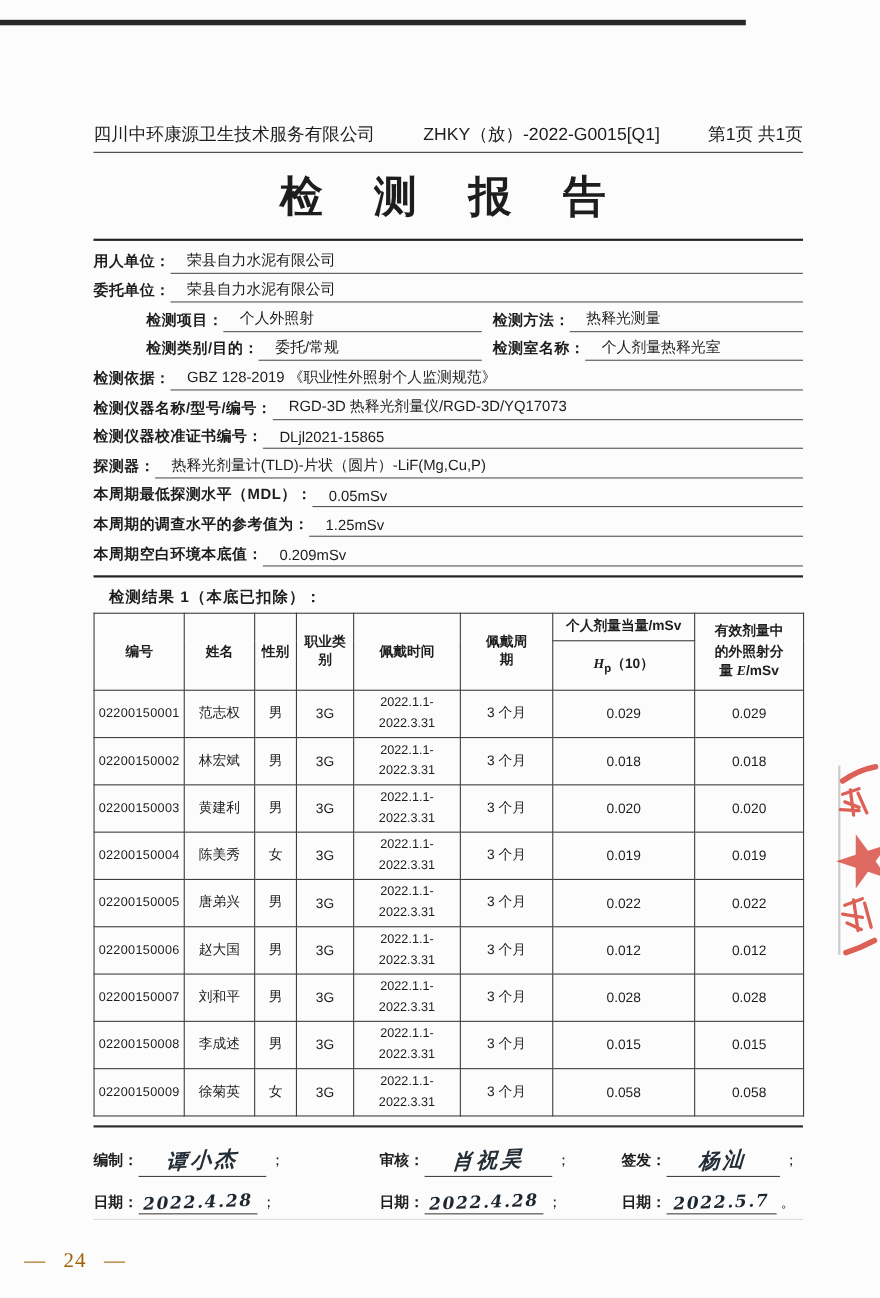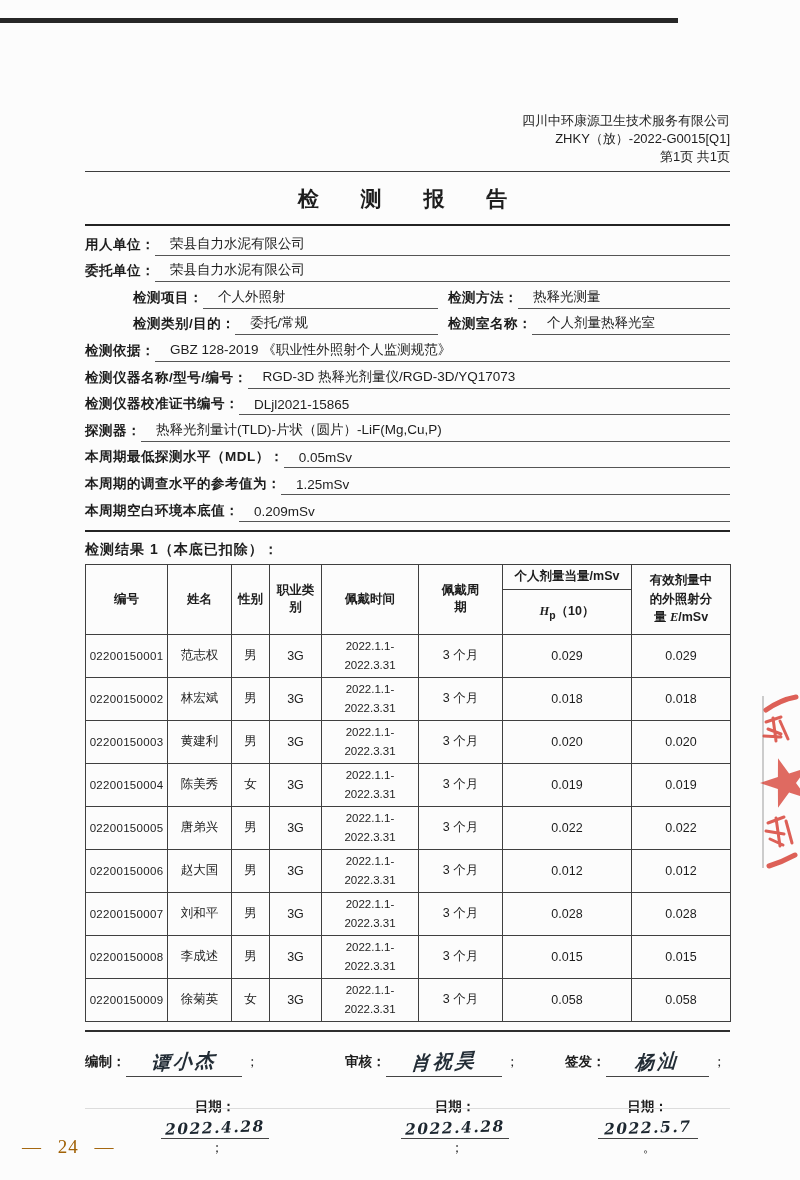--- a/index.html
+++ b/index.html
@@ -4,34 +4,34 @@
 <style>
   html,body { margin:0; padding:0; background:#ffffff; }
   .page {
     position:relative; width:800px; height:1180px; overflow:hidden;
     background:#fcfcfc; color:#1d1d1d;
     font-family:"Liberation Sans","DejaVu Sans",sans-serif;
   }
   .topline { position:absolute; top:18px; left:0; width:678px; height:5px; background:#272727; }
   .doc { position:absolute; left:85px; top:112px; width:645px; }
 
-  .doc-header { display:flex; justify-content:space-between; align-items:flex-end; font-size:13px; white-space:nowrap;flex-direction:column; }
+  .doc-header { display:flex; justify-content:space-between; align-items:flex-end; font-size:16px; white-space:nowrap; }
   .rule-thin  { border:none; border-top:1.6px solid #3d3d3d; margin:5px 0 0; }
   .rule-thick { border:none; border-top:2.6px solid #232323; margin:0; }
-  .title { text-align:center; font-size:21px; font-weight:bold; letter-spacing:10px; word-spacing:16px; margin:13px 0 11px; }
+  .title { text-align:center; font-size:39px; font-weight:bold; letter-spacing:10px; word-spacing:16px; margin:13px 0 11px; }
 
   .fields { margin-top:3px; margin-bottom:8px; }
   .fr { display:flex; align-items:flex-end; height:26.6px; font-size:13.5px; }
   .fl { font-weight:bold; white-space:nowrap; padding-bottom:2px; letter-spacing:.5px; }
   .fv { flex:1; border-bottom:1.4px solid #555; padding:0 0 2px 15px; white-space:nowrap; }
   .half { display:flex; align-items:flex-end;margin-left:48px; }
   .half.left  { width:305px; }
   .half.right { flex:1; margin-left:10px; }
 
-  .sec-title { font-weight:bold; font-size:14px; letter-spacing:1px; margin:9px 0 5px; }
+  .sec-title { font-weight:bold; font-size:14px; letter-spacing:1px; margin:9px 14px 5px; }
 
   table.results { width:645px; border-collapse:collapse; table-layout:fixed; font-size:12.5px; }
   table.results th, table.results td {
     border:1.4px solid #3f3f3f; text-align:center; vertical-align:middle; padding:0;
   }
   table.results th { font-weight:bold; }
   .hrow1 th { height:24px; }
   .hrow2 th { height:44px; font-weight:bold; }
   .wrapped { display:inline-block; max-width:3em; line-height:1.35; }
   td.idcell { font-size:11.5px; letter-spacing:.3px; }
@@ -49,21 +49,21 @@
     display:inline-block; font-style:italic; font-weight:bold; font-size:19px;
     color:#232d36; letter-spacing:3px; transform:rotate(-3deg) skewX(-6deg);
     font-family:"DejaVu Serif","Liberation Serif",serif;
   }
   .hand-date {
     display:inline-block; font-style:italic; font-size:15.5px; color:#1d2730;
     letter-spacing:1.5px; transform:rotate(-2deg); font-weight:bold;
     font-family:"DejaVu Serif","Liberation Serif",serif;
   }
   .sig-punct { padding-left:4px; padding-bottom:2px; }
-  .date-row { margin-top:20px;flex-direction:column; }
+  .date-row { margin-top:8px; }
 
   .faintline { position:absolute; left:85px; top:1108px; width:645px; border-top:1px solid #dcdcdc; }
   .pagenum {
     position:absolute; left:22px; top:1136px; font-size:19px; letter-spacing:1px; word-spacing:10px;
     font-family:"Liberation Serif","DejaVu Serif",serif; color:#a16207;
   }
   .stamp { position:absolute; right:0; top:688px; width:58px; height:190px; }
   .edgeline { position:absolute; left:762px; top:696px; width:1.5px; height:172px; background:#cccccc; }
 </style>
 </head>

